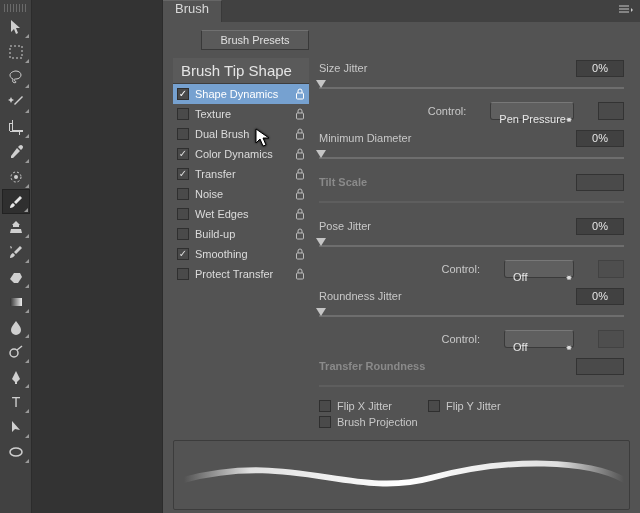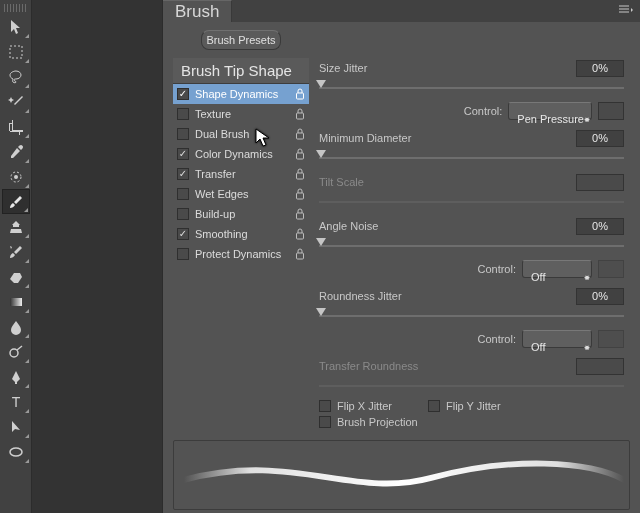--- a/index.html
+++ b/index.html
@@ -14,53 +14,53 @@
   .tool svg { width:16px;height:16px; }
   .corner { position:absolute; right:1px; bottom:1px; width:0;height:0;border-left:4px solid transparent;border-bottom:4px solid #9a9a9a;}
 
   
   .main { flex:1; display:flex; flex-direction:column; background:#333333; } 
   .panel-wrap { flex:1; display:flex; }
   .spacer-left { width:130px; }
 
   .panel { flex:1; background:#535353; border-left:1px solid #2c2c2c; display:flex; flex-direction:column; }
   .tabbar { height:22px; background:#414141; display:flex; align-items:flex-end; padding-left:0;}
-  .tab { background:#535353; height:22px; padding:0 12px; display:flex; align-items:center; color:#d8d8d8; font-size:17px; border-top:1px solid #666;border-right:1px solid #393939;}
+  .tab { background:#535353; height:22px; padding:0 12px; display:flex; color:#d8d8d8; font-size:13px; border-top:1px solid #666;border-right:1px solid #393939;}
   .tabbar .menu { margin-left:auto; margin-right:6px; align-self:center; color:#bbb; }
   .menu svg{width:16px;height:10px;}
 
   .panel-body { flex:1; padding:8px 10px 6px 10px; display:flex; flex-direction:column; gap:8px; }
 
-  .preset-btn { width:80px; height:20px; margin:0 auto 0 28px; background:#5a5a5a; border:1px solid #393939; border-top-color:#707070; text-align:center; line-height:18px; font-size:11px; color:#e0e0e0; border-radius:8px;}
+  .preset-btn { width:108px; height:20px; margin:0 auto 0 28px; background:#5a5a5a; border:1px solid #393939; border-top-color:#707070; text-align:center; line-height:18px; font-size:11px; color:#e0e0e0; border-radius:1px;}
   
   .cols { display:flex; gap:10px;}
   .left-col { width:136px; }
   .right-col { flex:1; padding-right:6px;}
 
   .tip-head { background:#5a5a5a; padding:4px 8px; border-bottom:1px solid #3d3d3d; font-size:15px; color:#e4e4e4;}
   .opt-list { }
   .opt { height:20px; display:flex; align-items:center; padding:0 4px 0 4px; gap:6px; font-size:11px; color:#dcdcdc; }
   .opt.sel { background:#76a1d0; color:#fff;text-align:right;}
   .opt .cb { width:12px;height:12px;border:1px solid #2f2f2f;background:#4a4a4a;display:flex;align-items:center;justify-content:center;}
   .opt .cb.checked::after{content:"✓";font-size:10px;color:#ddd;line-height:1;}
   .opt.sel .cb.checked::after{color:#fff;}
   .opt .lock { margin-left:auto; width:10px;height:12px;}
   .opt .lock svg{width:10px;height:12px;}
   
   .ctrl-row { display:flex; align-items:center; height:20px; margin-bottom:2px;justify-content:center;}
-  .ctrl-row.dim { color:#8a8a8a;}
+  .ctrl-row.dim { color:#8a8a8a;font-weight:bold;}
   .ctrl-label { font-size:11px; }
   .val-box { margin-left:auto; width:48px; height:17px; background:#414141; border:1px solid #333; text-align:center; line-height:15px; font-size:11px; color:#e6e6e6;}
   .val-box.dim { color:#777; background:#4a4a4a;}
   .slider { height:14px; position:relative; margin:0 0 8px 0;}
   .slider .track { position:absolute; top:7px; left:0; right:0; height:2px; background:#6e6e6e; }
   .slider .thumb { position:absolute; top:0; width:0;height:0;border-left:5px solid transparent;border-right:5px solid transparent;border-top:8px solid #c5c5c5;}
   .slider.dim .track{background:#5e5e5e;}
 
-  .sub-row { display:flex; align-items:center; gap:6px; justify-content:flex-end; margin:2px 0 8px;}
+  .sub-row { display:flex; align-items:center; gap:24px; justify-content:flex-end; margin:2px 0 8px;}
   .sub-row .lbl{font-size:11px;}
   .dd { height:18px; background:#5f5f5f; border:1px solid #3a3a3a; border-top-color:#787878; display:flex; align-items:center; padding:16px 4px 0 8px; font-size:11px; color:#e8e8e8; min-width:80px; border-radius:3px;}
   .dd .arr { margin-left:auto; font-size:9px;color:#ddd; letter-spacing:-3px;}
   .gear { width:26px; height:18px; background:#4a4a4a; border:1px solid #333;}
   .gear.dim{opacity:.5;}
 
   .checks { display:flex; gap:36px; margin:6px 0 2px;}
   .chk { display:flex; align-items:center; gap:6px; font-size:11px;}
   .chk .cb{ width:12px;height:12px;border:1px solid #2f2f2f;background:#4a4a4a;}
 
@@ -251,20 +251,28 @@
                   <div class="opt">
                     <span class="cb checked"></span>
                     <span>Transfer</span>
                     <span class="lock"><svg viewBox="0 0 10 12">
                         <rect x="1.5" y="5" width="7" height="6" rx="1" fill="none" stroke="#bdbdbd"></rect>
                         <path d="M3 5V3a2 2 0 014 0v2" fill="none" stroke="#bdbdbd"></path>
                       </svg></span>
                   </div>
                   <div class="opt">
                     <span class="cb"></span>
+                    <span>Noise</span>
+                    <span class="lock"><svg viewBox="0 0 10 12">
+                        <rect x="1.5" y="5" width="7" height="6" rx="1" fill="none" stroke="#bdbdbd"></rect>
+                        <path d="M3 5V3a2 2 0 014 0v2" fill="none" stroke="#bdbdbd"></path>
+                      </svg></span>
+                  </div>
+                  <div class="opt">
+                    <span class="cb"></span>
                     <span>Wet Edges</span>
                     <span class="lock"><svg viewBox="0 0 10 12">
                         <rect x="1.5" y="5" width="7" height="6" rx="1" fill="none" stroke="#bdbdbd"></rect>
                         <path d="M3 5V3a2 2 0 014 0v2" fill="none" stroke="#bdbdbd"></path>
                       </svg></span>
                   </div>
                   <div class="opt">
                     <span class="cb"></span>
                     <span>Build-up</span>
                     <span class="lock"><svg viewBox="0 0 10 12">
@@ -275,21 +283,21 @@
                   <div class="opt">
                     <span class="cb checked"></span>
                     <span>Smoothing</span>
                     <span class="lock"><svg viewBox="0 0 10 12">
                         <rect x="1.5" y="5" width="7" height="6" rx="1" fill="none" stroke="#bdbdbd"></rect>
                         <path d="M3 5V3a2 2 0 014 0v2" fill="none" stroke="#bdbdbd"></path>
                       </svg></span>
                   </div>
                   <div class="opt">
                     <span class="cb"></span>
-                    <span>Protect Dynamics</span>
+                    <span>Protect Transfer</span>
                     <span class="lock"><svg viewBox="0 0 10 12">
                         <rect x="1.5" y="5" width="7" height="6" rx="1" fill="none" stroke="#bdbdbd"></rect>
                         <path d="M3 5V3a2 2 0 014 0v2" fill="none" stroke="#bdbdbd"></path>
                       </svg></span>
                   </div>
                 </div>
           </div>
           <div class="right-col">
 
             <div class="ctrl-row">
@@ -320,21 +328,21 @@
 
             <div class="ctrl-row dim">
                   <span class="ctrl-label">Tilt Scale</span>
                   <span class="val-box dim"></span>
                 </div>
             <div class="slider dim">
                   <div class="track"></div>
                 </div>
 
             <div class="ctrl-row" style="margin-top:6px;">
-                  <span class="ctrl-label">Angle Noise</span>
+                  <span class="ctrl-label">Pose Jitter</span>
                   <span class="val-box">0%</span>
                 </div>
             <div class="slider">
                   <div class="track"></div>
                   <div class="thumb" style="left:-3px"></div>
                 </div>
             <div class="sub-row">
                   <span class="lbl">Control:</span>
                   <div class="dd" style="min-width:70px;">
                     <span>Off</span>

